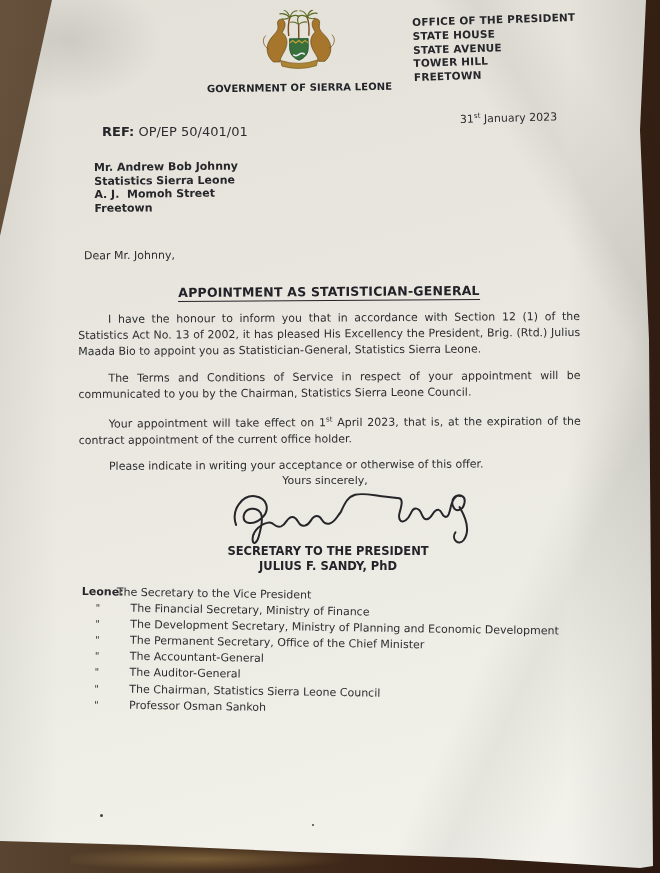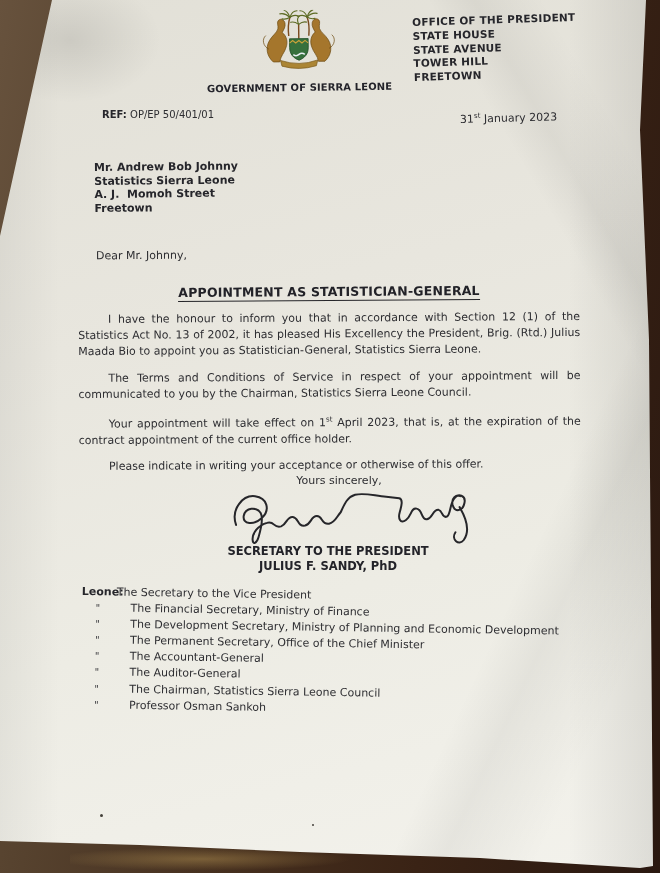--- a/index.html
+++ b/index.html
@@ -29,37 +29,37 @@
   .bold{font-weight:bold;color:#26262b;}
   .pre{white-space:pre;}
 
   .crest-zone{left:204px;top:10px;width:190px;text-align:center;transform:rotate(-0.8deg);}
   .crest-caption{margin-top:2px;font-size:10px;font-weight:bold;color:#23232a;letter-spacing:0.1px;}
 
   .office-block{left:412px;top:16px;font-size:10.5px;font-weight:bold;line-height:13.8px;
     color:#26262b;letter-spacing:0.2px;transform:rotate(-1.8deg);transform-origin:left top;}
 
   .date-line{left:460px;top:111px;font-size:11px;transform:rotate(-1.5deg);}
-  .ref-line{left:102px;top:109px;font-size:10px;}
+  .ref-line{left:102px;top:124px;font-size:13px;}
   sup{font-size:7px;}
 
   .addressee{left:94px;top:161px;font-size:11px;font-weight:bold;line-height:13.6px;
     color:#26262b;transform:rotate(-0.6deg);transform-origin:left top;}
 
-  .salutation{left:84px;top:249px;font-size:11px;transform:rotate(-0.4deg);margin-left:12px;}
+  .salutation{left:84px;top:249px;font-size:11px;transform:rotate(-0.4deg);}
 
   .subject{left:78px;top:281px;width:502px;text-align:center;transform:rotate(-0.4deg);}
   .subject span{font-size:12.5px;font-weight:bold;color:#222228;letter-spacing:0.2px;
     border-bottom:1.7px solid #26262a;padding-bottom:1px;}
 
   .body-block{left:78px;top:312px;width:502px;font-size:11px;line-height:16.2px;
     text-align:justify;transform:rotate(-0.35deg);transform-origin:left top;}
   .body-block p{margin:0 0 10px 0;text-indent:30px;}
 
-  .valediction{left:88px;top:474px;width:502px;text-align:center;font-size:11px;}
+  .valediction{left:74px;top:474px;width:502px;text-align:center;font-size:11px;}
 
   .signature{left:224px;top:487px;transform:rotate(-2deg);}
 
   .signer{left:86px;top:544px;width:484px;text-align:center;font-size:11.5px;
     font-weight:bold;line-height:15px;color:#232329;}
 
   .copy-block{left:82px;top:584px;font-size:11px;transform:rotate(0.9deg);transform-origin:left top;}
   .copy-row{display:flex;line-height:16.1px;}
   .copy-pfx{width:35px;flex:none;}
   .copy-label{font-weight:bold;color:#26262b;}

